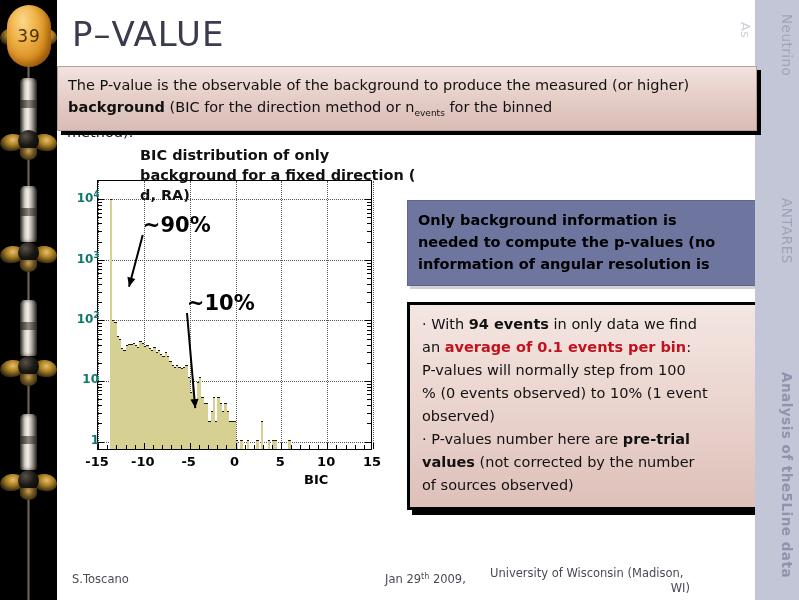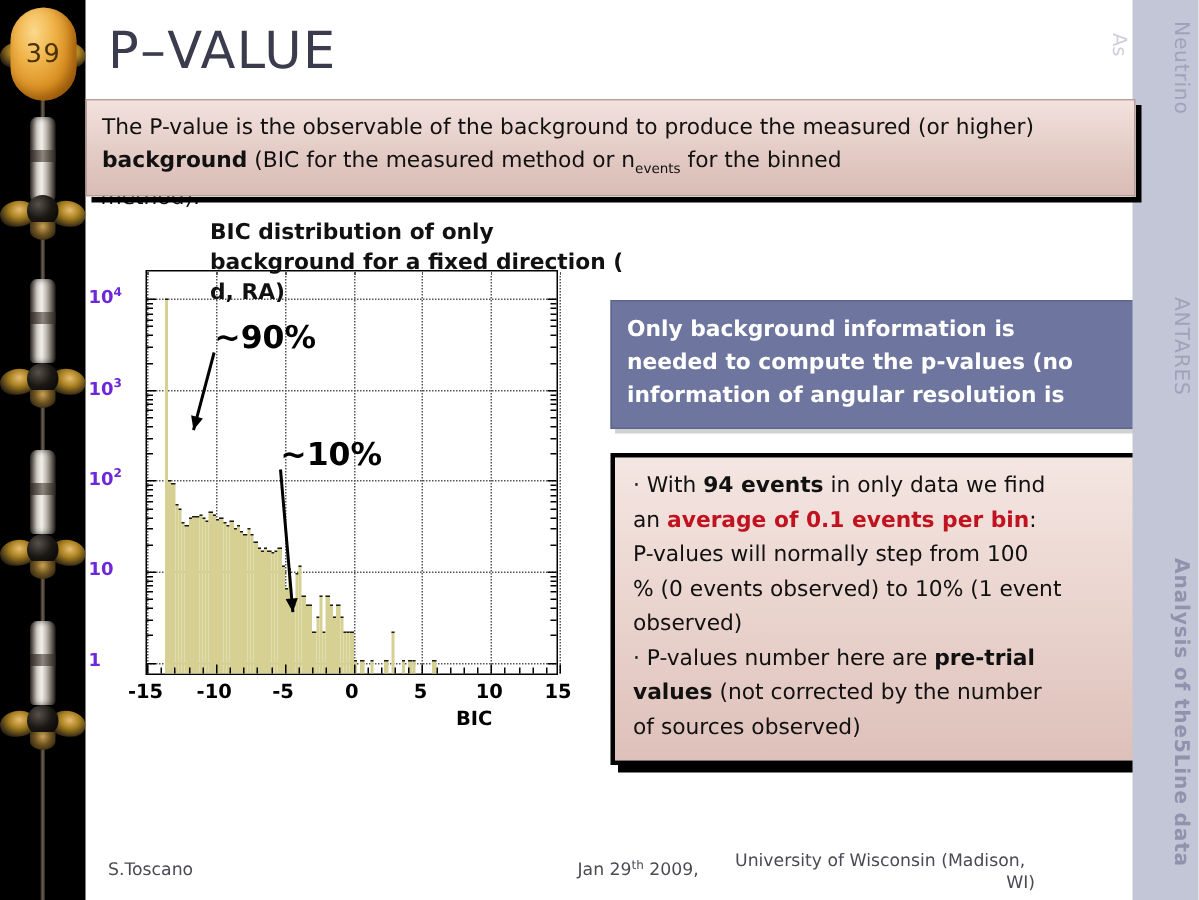--- a/index.html
+++ b/index.html
@@ -162,22 +162,23 @@
     bottom: 0;
     background: #d6d193;
     border-top: 1px solid #1a1a1a;
     box-sizing: border-box;
   }
   .ytick-label {
     position: absolute;
     right: 303px;
     font-size: 12px;
     font-weight: bold;
-    color: #6d28d9;
+    color: #0f766e;
     white-space: nowrap;
+    text-align: right;
     width: 40px;
   }
   .ytick-label sup { font-size: 8px; }
   .xtick-label {
     position: absolute;
     top: 289px;
     font-size: 13px;
     font-weight: bold;
     color: #000;
     transform: translateX(-50%);
@@ -211,21 +212,21 @@
   .arrow-svg { position: absolute; z-index: 5; }
 
   
   #blue-box {
     position: absolute;
     left: 407px; top: 200px;
     width: 330px;
     padding: 8px 10px 10px 10px;
     background: #6e769f;
     border: 1px solid #5d6590;
-    color: #ffffff;
+    color: #000000;
     font-size: 14.5px;
     line-height: 22px;
     font-weight: bold;
     box-shadow: 3px 3px 0 rgba(0,0,0,.18);
   }
 
   
   #results-box {
     position: absolute;
     left: 407px; top: 302px;
@@ -336,21 +337,21 @@
 <div id="slide-badge">
   <span>39</span>
 </div>
 
 <div id="page-title">P–VALUE</div>
 
 <div id="statement-overflow">method).</div>
 
 <div id="statement-box">
   <span>The P-value is the observable of the background to produce the measured (or</span>
-  <span>higher) </span><b>background</b><span> (BIC  for the measured method or n</span><sub>events</sub><span> for the binned</span>
+  <span>higher) </span><b>background</b><span> (BIC  for the direction method or n</span><sub>events</sub><span> for the binned</span>
 </div>
 
 <div id="chart-wrap">
 
   <div id="chart-caption">
     <div>BIC distribution of only</div>
     <div>background for a fixed direction (</div>
     <div>d, RA)</div>
   </div>
 

